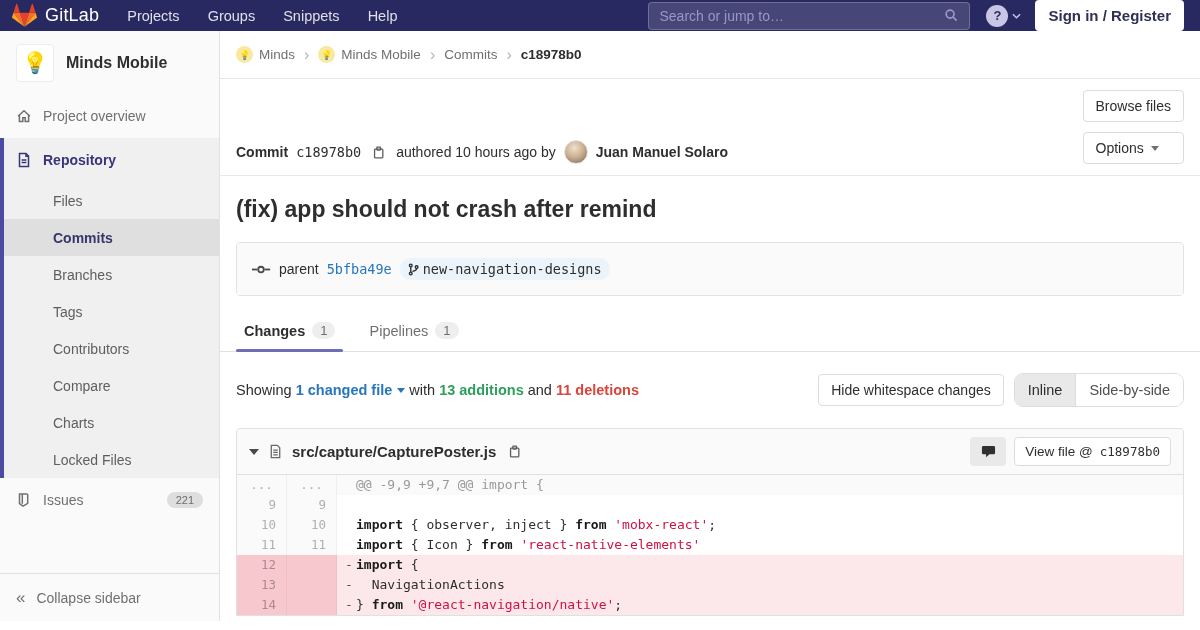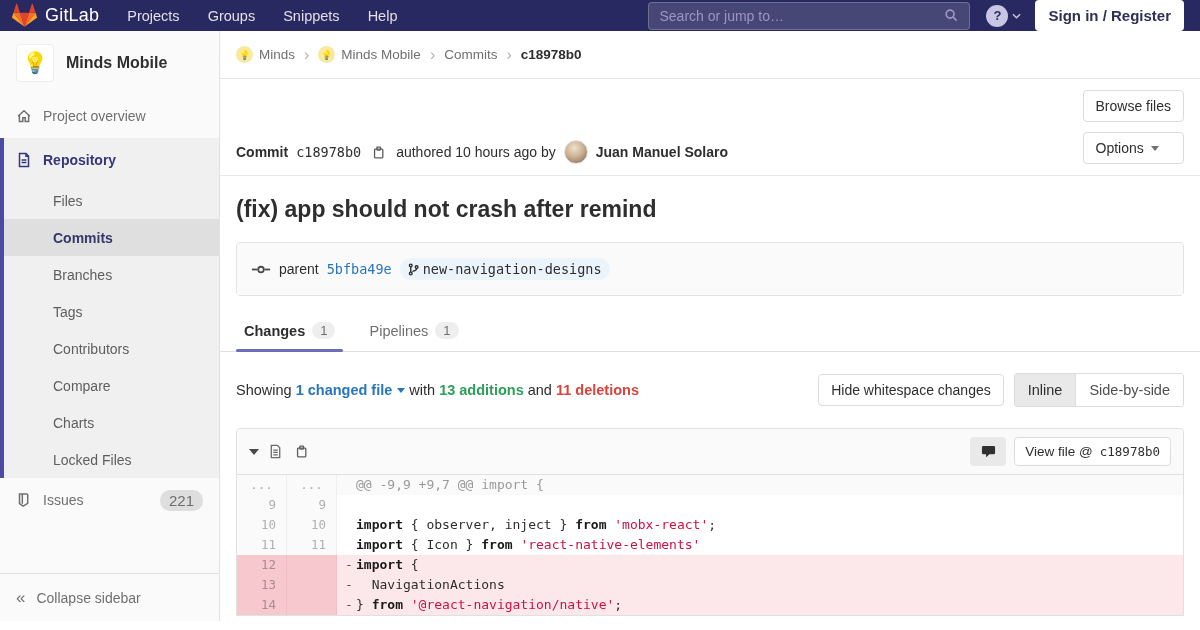--- a/index.html
+++ b/index.html
@@ -26,21 +26,21 @@
   .sidebar { width:220px; background:#fafafa; border-right:1px solid #e1e1e1; position:relative; flex:none; }
   .ctx-header { display:flex; align-items:center; gap:12px; padding:13px 16px 12px; }
   .project-avatar { width:38px; height:38px; background:#fff; border:1px solid #ededed; border-radius:4px; display:flex; align-items:center; justify-content:center; font-size:21px; }
   .project-name { font-size:16px; font-weight:700; color:#2e2e2e; }
   .side-item { display:flex; align-items:center; gap:11px; padding:0 16px; height:44px; font-size:14px; color:#707070; cursor:pointer; }
   .repo-section { border-left:4px solid #4b4ba3; background:#f0f0f0; }
   .repo-header { display:flex; align-items:center; gap:11px; padding:0 12px; height:44px; font-size:14px; font-weight:700; color:#36367c; cursor:pointer; }
   .repo-item { height:37px; display:flex; align-items:center; padding-left:49px; font-size:14px; color:#5e5e5e; cursor:pointer; }
   .repo-item.active { background:#dfdfdf; color:#36366b; font-weight:700; }
   .issues-row { display:flex; align-items:center; gap:11px; padding:0 16px; height:44px; font-size:14px; color:#707070; cursor:pointer; }
-  .count-badge { margin-left:auto; background:#dedede; color:#6e6e6e; font-size:15px; border-radius:10px; padding:2px 9px; }
+  .count-badge { margin-left:auto; background:#dedede; color:#6e6e6e; font-size:11px; border-radius:10px; padding:2px 9px; }
   .collapse-row { position:absolute; bottom:0; left:0; width:100%; border-top:1px solid #e1e1e1; background:#fafafa; display:flex; align-items:center; gap:11px; padding:0 16px; height:48px; font-size:14px; color:#707070; cursor:pointer; }
   .collapse-icon { font-size:17px; color:#707070; line-height:1; }
 
   
   .main { flex:1; display:flex; flex-direction:column; background:#fff; overflow:hidden; }
   .breadcrumbs { height:48px; display:flex; align-items:center; padding:0 16px; border-bottom:1px solid #e6e6e6; font-size:13.5px; color:#707070; flex:none; }
   .bc-item { display:flex; align-items:center; gap:6px; cursor:pointer; }
   .bc-avatar { width:17px; height:17px; border-radius:50%; background:#f7e9a0; display:flex; align-items:center; justify-content:center; font-size:9px; }
   .bc-sep { margin:0 9px; color:#b5b5b5; font-size:16px; }
   .bc-current { color:#2e2e2e; font-weight:700; }
@@ -73,21 +73,21 @@
   .tab.active::after { content:''; position:absolute; left:0; right:0; bottom:-1px; height:3px; background:#6e6eb8; border-radius:2px; }
   .badge { background:#eee; color:#707070; font-size:13px; font-weight:400; border-radius:10px; padding:1px 8px; margin-left:7px; }
 
   .diff-summary { display:flex; align-items:center; justify-content:space-between; margin:21px 16px; flex:none; }
   .ds-left { font-size:14.5px; color:#2e2e2e; display:flex; align-items:center; flex-wrap:nowrap; gap:4px; }
   .ds-link { color:#2776bd; font-weight:700; cursor:pointer; display:inline-flex; align-items:center; gap:5px; }
   .ds-link .caret { border-top-color:#2776bd; }
   .add-green { color:#2e9e5b; font-weight:700; }
   .del-red { color:#d9453c; font-weight:700; }
   .ds-right { display:flex; gap:10px; align-items:center; }
-  .toggle-group { display:flex; border:1px solid #dcdcdc; border-radius:3px; overflow:hidden;align-items:flex-end; }
+  .toggle-group { display:flex; border:1px solid #dcdcdc; border-radius:9px; overflow:hidden;align-items:flex-end; }
   .seg { padding:8px 13px; font-size:14.5px; background:#fff; color:#4f4f4f; cursor:pointer; }
   .seg.active { background:#e9e9e9; color:#2e2e2e; }
   .seg + .seg { border-left:1px solid #dcdcdc; }
 
   .file-box { margin:0 16px; border:1px solid #e0e0e0; border-radius:4px 4px 0 0; flex:none; }
   .file-header { display:flex; align-items:center; gap:9px; background:#fafafa; border-bottom:1px solid #e0e0e0; padding:8px 12px; border-radius:4px 4px 0 0; }
   .tri-down { width:0; height:0; border-left:5px solid transparent; border-right:5px solid transparent; border-top:6px solid #4a4a4a; display:inline-block; cursor:pointer; }
   .file-path { font-size:15px; font-weight:700; color:#2e2e2e; cursor:pointer; }
   .fh-right { margin-left:auto; display:flex; gap:8px; align-items:center; }
   .comment-btn { background:#e9e9e9; border:none; border-radius:4px; width:36px; height:29px; display:flex; align-items:center; justify-content:center; cursor:pointer; }
@@ -299,20 +299,21 @@
       </div>
     </div>
 
     <div class="file-box">
       <div class="file-header">
         <span class="tri-down"></span>
         <svg viewBox="0 0 16 16" width="15" height="15" fill="none" stroke="#6a6a6a" stroke-width="1.4">
             <path d="M3.5 1.5h6.5l2.5 2.5v10.5h-9z"></path>
             <path d="M5.6 6.5h4.8M5.6 9h4.8M5.6 11.5h4.8"></path>
           </svg>
+        <span class="file-path">src/capture/CapturePoster.js</span>
         <button class="icon-btn">
           <svg viewBox="0 0 16 16" width="15" height="15" fill="none" stroke="#5e5e5e" stroke-width="1.4">
               <rect x="3.8" y="4.3" width="8.8" height="9.4" rx="1"></rect>
               <rect x="6.2" y="2.2" width="4" height="3.2" rx="0.5"></rect>
             </svg>
         </button>
         <div class="fh-right">
           <button class="comment-btn">
             <svg viewBox="0 0 16 16" width="15" height="15">
                 <path d="M2.5 2h11A1.5 1.5 0 0 1 15 3.5v6a1.5 1.5 0 0 1-1.5 1.5H9l-3.6 3.1V11H2.5A1.5 1.5 0 0 1 1 9.5v-6A1.5 1.5 0 0 1 2.5 2z" fill="#303030"></path>

